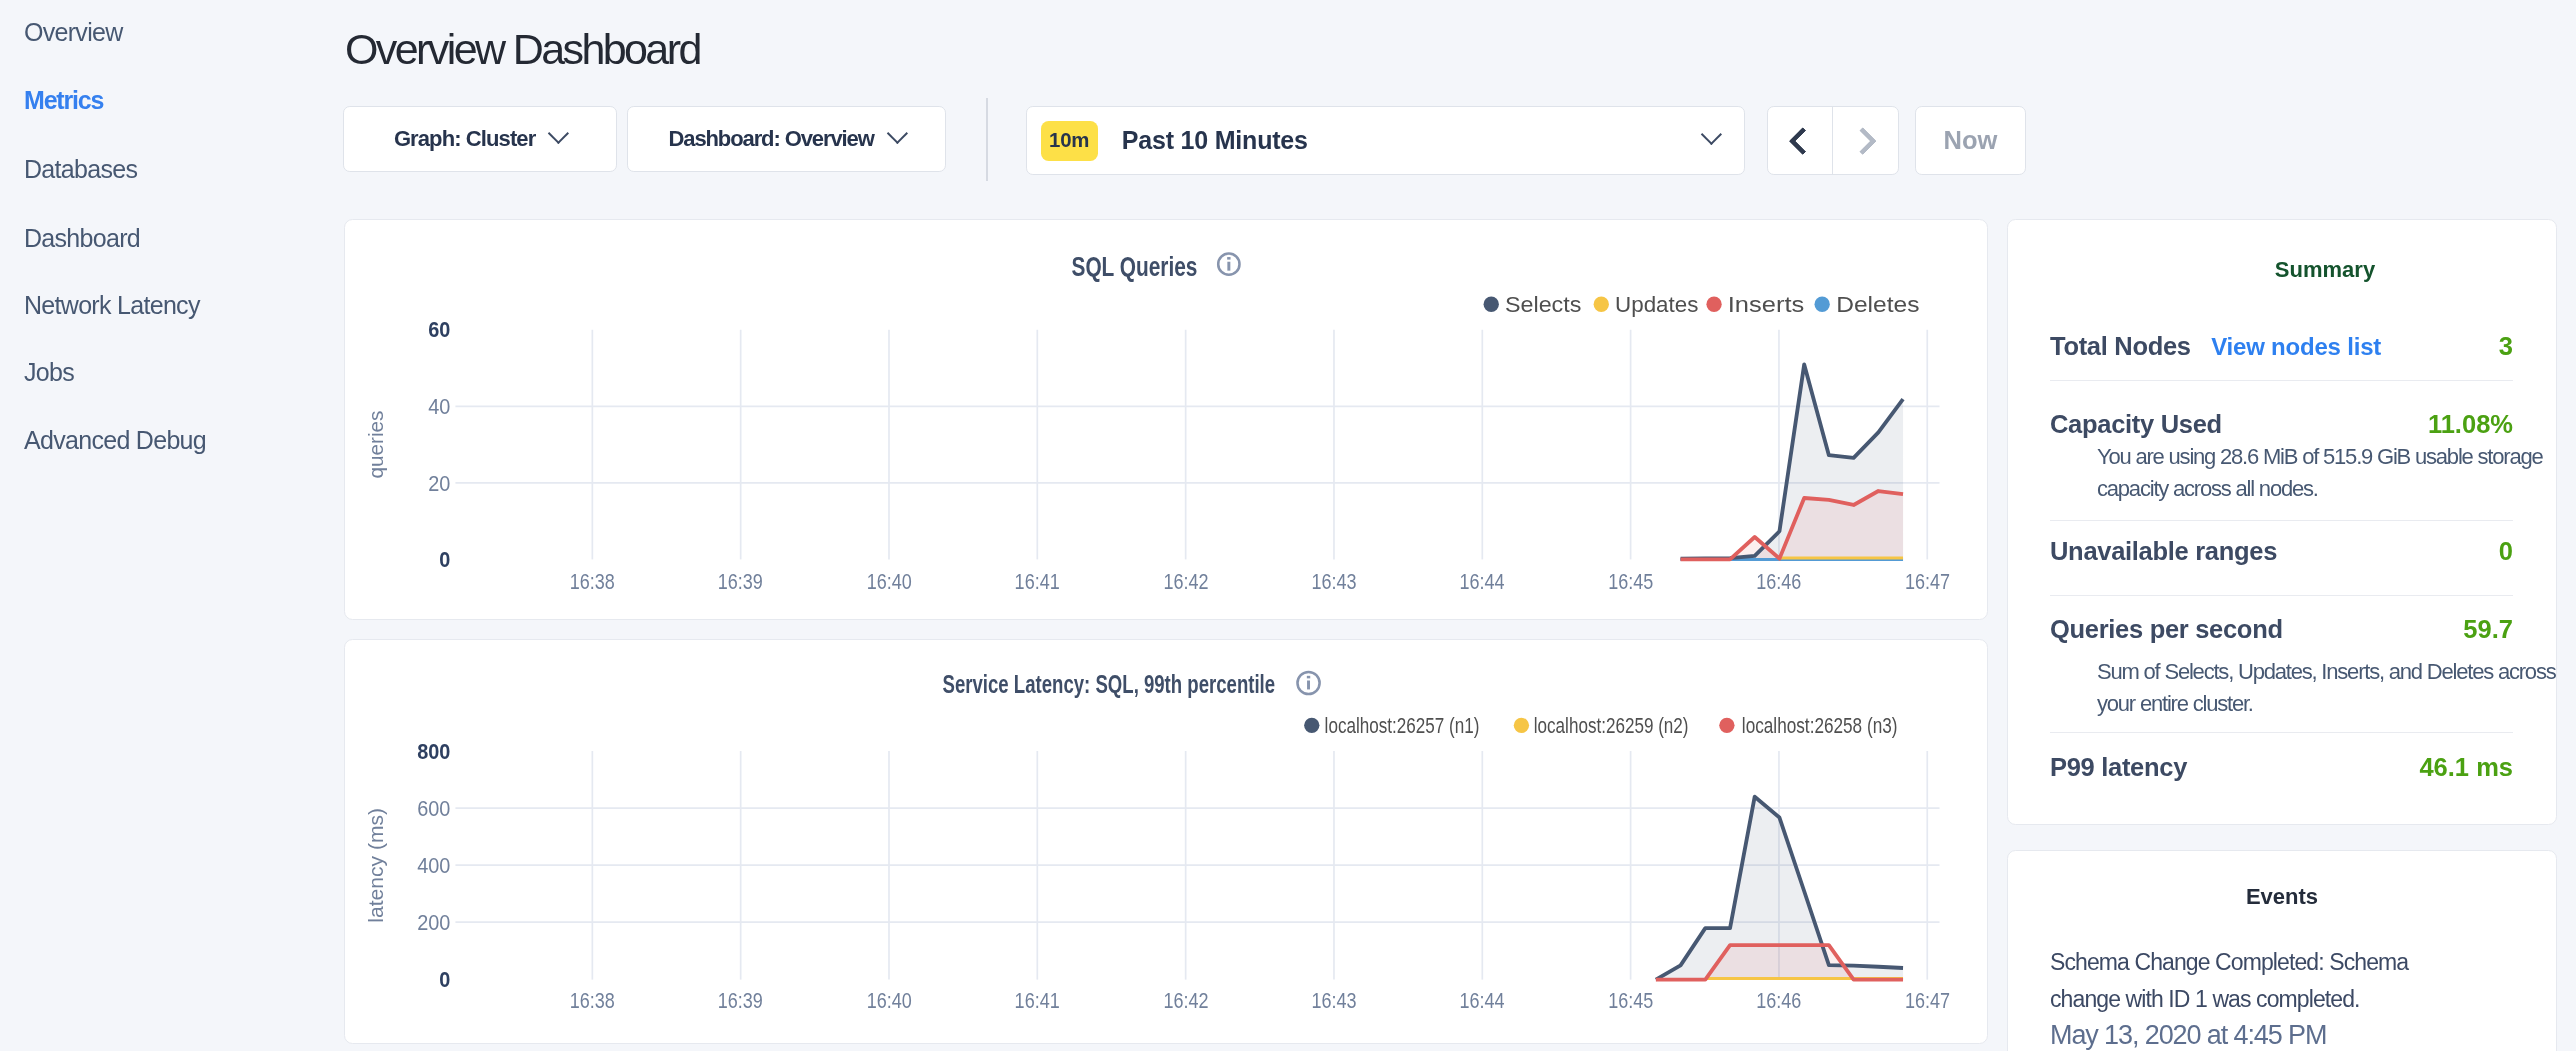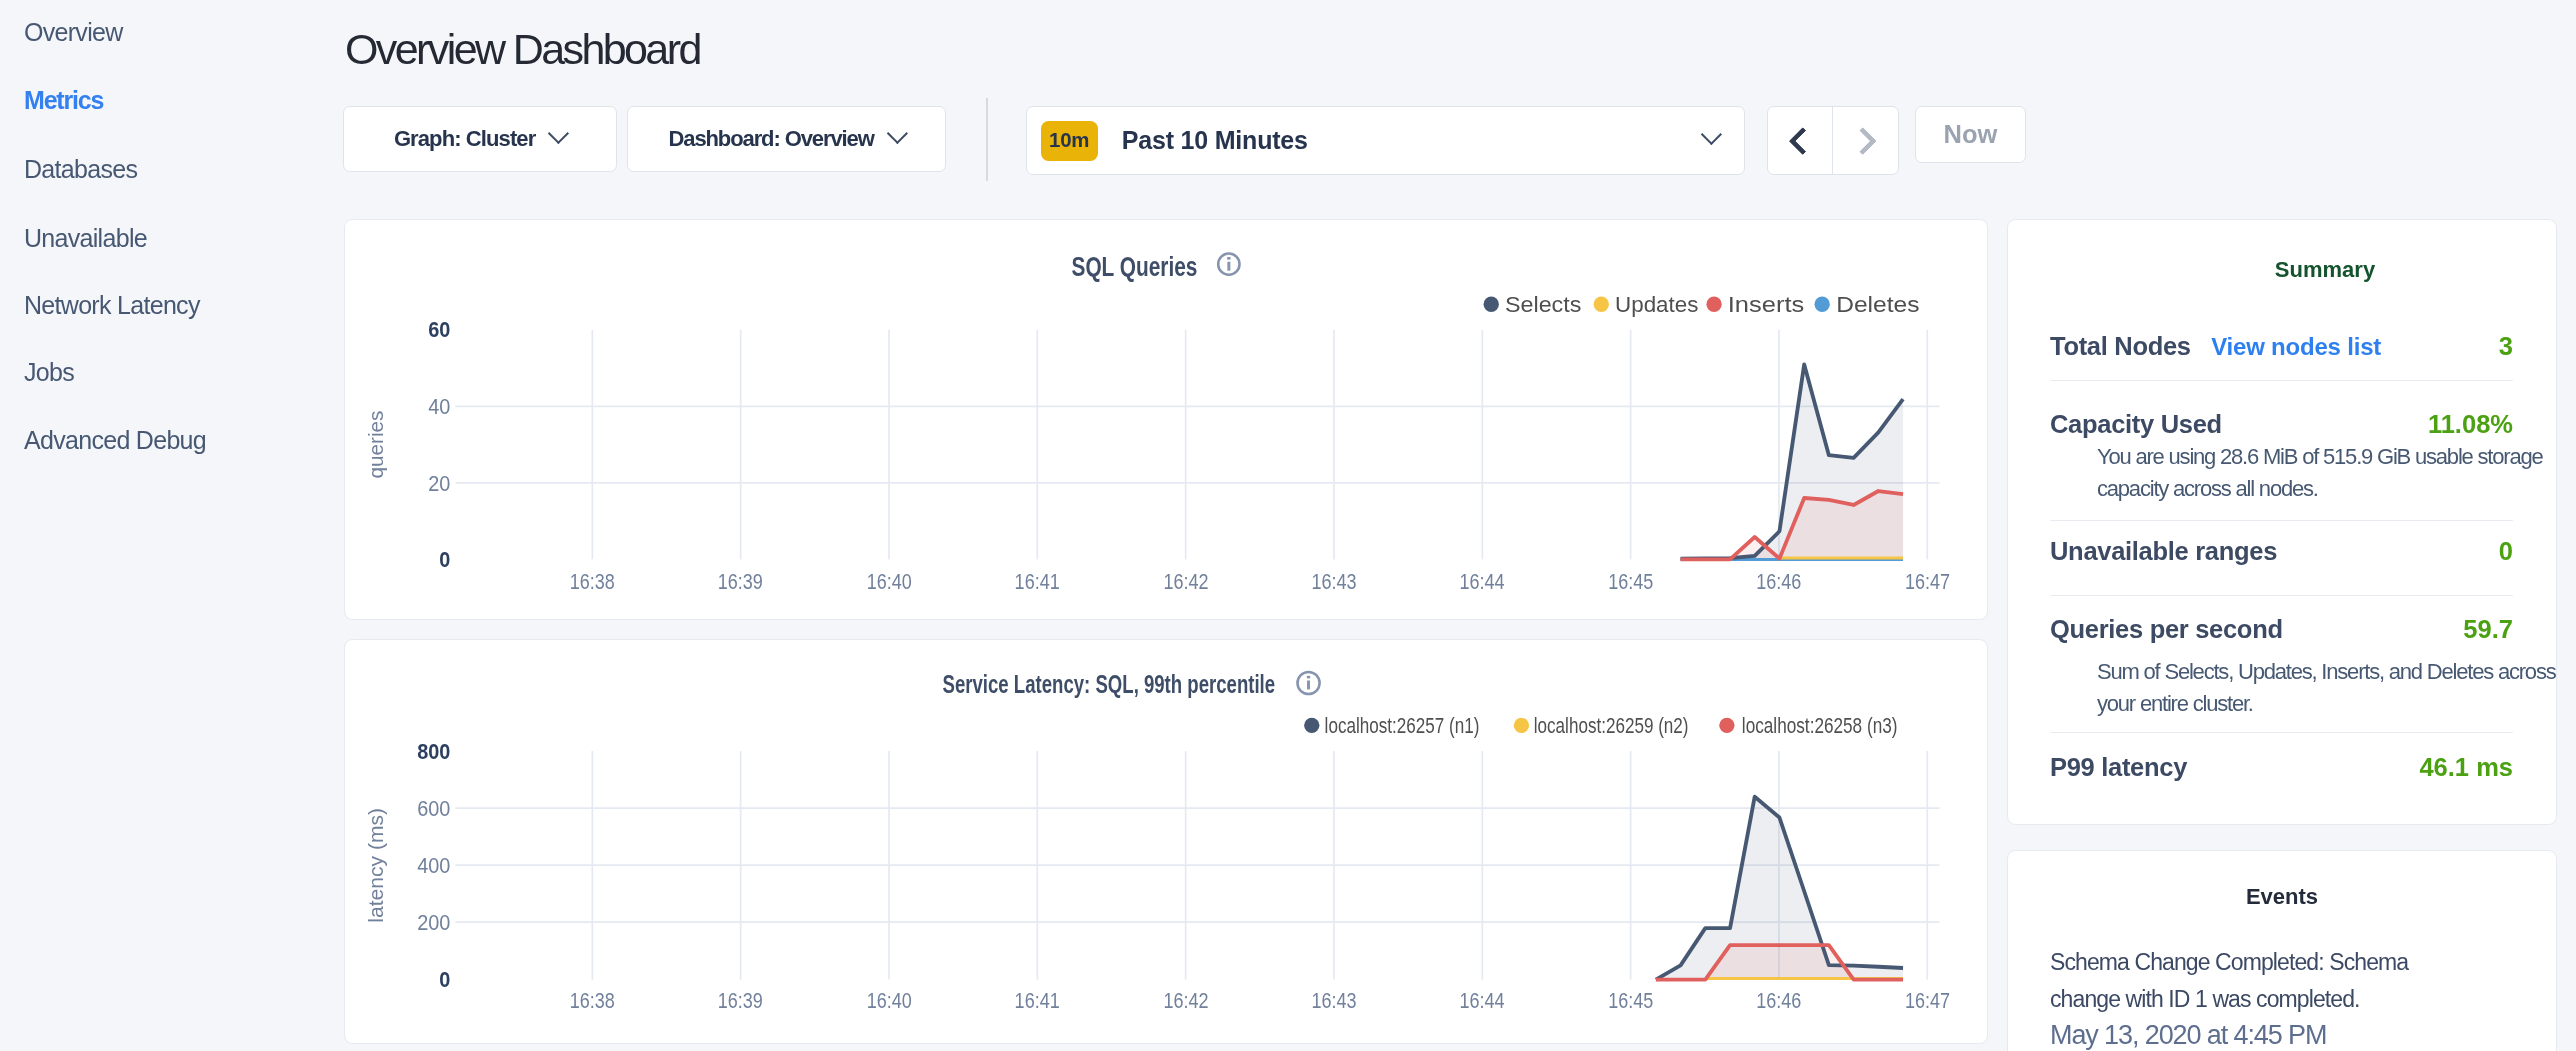--- a/index.html
+++ b/index.html
@@ -11,44 +11,44 @@
 .green{font-weight:bold;font-size:25.5px;color:#4ba112;position:absolute;right:0;top:0;}
 .srow{position:absolute;left:2050px;width:463px;}
 .sdiv{position:absolute;left:2050px;width:463px;height:0;border-top:1.7px solid #e9ebf0;}
 .spara{position:absolute;left:2049px;width:510px;font-size:22px;letter-spacing:-1.2px;color:#475872;line-height:32px;margin-left:48px;}
 </style></head>
 <body>
 
 <div class="nav" style="top:16px;">Overview</div>
 <div class="nav" style="top:84px;color:#3580ef;font-weight:bold;letter-spacing:-1.2px;">Metrics</div>
 <div class="nav" style="top:153px;">Databases</div>
-<div class="nav" style="top:222px;">Unavailable</div>
+<div class="nav" style="top:222px;">Dashboard</div>
 <div class="nav" style="top:289px;">Network Latency</div>
 <div class="nav" style="top:356px;">Jobs</div>
 <div class="nav" style="top:424px;">Advanced Debug</div>
 
 <div class="abs" style="left:345px;top:25px;font-size:43px;color:#242933;letter-spacing:-2.6px;">Overview Dashboard</div>
 
 <div class="tbox" style="left:343px;top:106px;width:274px;height:66px;">Graph: Cluster<span class="caret"></span></div>
 <div class="tbox" style="left:627px;top:106px;width:319px;height:66px;letter-spacing:-1.1px;">Dashboard: Overview<span class="caret"></span></div>
 <div class="abs" style="left:986px;top:98px;width:1.7px;height:83px;background:#d6dae2;"></div>
 <div class="tbox" style="left:1026px;top:106px;width:719px;height:69px;justify-content:flex-start;font-size:25px;letter-spacing:-0.2px;">
-  <span style="background:#eab308;border-radius:7.7px;font-size:20.4px;padding:8.5px 8.5px;margin-left:13.6px;">10m</span>
+  <span style="background:#fde047;border-radius:7.7px;font-size:20.4px;padding:8.5px 8.5px;margin-left:13.6px;">10m</span>
   <span style="margin-left:24px;">Past 10 Minutes</span>
   <span class="caret" style="position:absolute;right:25.5px;"></span>
 </div>
 <div class="tbox" style="left:1767px;top:106px;width:132px;height:69px;">
   <span style="width:50%;height:100%;display:flex;align-items:center;justify-content:center;border-right:1.7px solid #dfe3ea;box-sizing:border-box;">
       <span style="display:inline-block;width:14.5px;height:14.5px;border-left:5.5px solid #2f3a4e;border-bottom:5.5px solid #2f3a4e;transform:rotate(45deg);border-radius:1.7px;margin-left:5.1px;"></span>
     </span>
   <span style="width:50%;height:100%;display:flex;align-items:center;justify-content:center;">
       <span style="display:inline-block;width:14.5px;height:14.5px;border-right:5.5px solid #b3bac6;border-top:5.5px solid #b3bac6;transform:rotate(45deg);border-radius:1.7px;margin-right:5.1px;"></span>
     </span>
 </div>
-<div class="tbox" style="left:1915px;top:106px;width:111px;height:57px;color:#9ba3b1;font-size:25.5px;letter-spacing:0;">Now</div>
+<div class="tbox" style="left:1915px;top:106px;width:111px;height:69px;color:#9ba3b1;font-size:25.5px;letter-spacing:0;">Now</div>
 
 <div class="card" style="left:344px;top:219px;width:1644px;height:401px;"></div>
 <svg class="abs" style="left:344px;top:219px;" width="1644" height="401" viewBox="0 0 1933 471">
   <g stroke="#e5e9f1" stroke-width="2">
     <line x1="292" y1="130" x2="292" y2="400"></line>
       <line x1="466.4" y1="130" x2="466.4" y2="400"></line>
       <line x1="640.8" y1="130" x2="640.8" y2="400"></line>
       <line x1="815.2" y1="130" x2="815.2" y2="400"></line>
       <line x1="989.6" y1="130" x2="989.6" y2="400"></line>
       <line x1="1164" y1="130" x2="1164" y2="400"></line>

